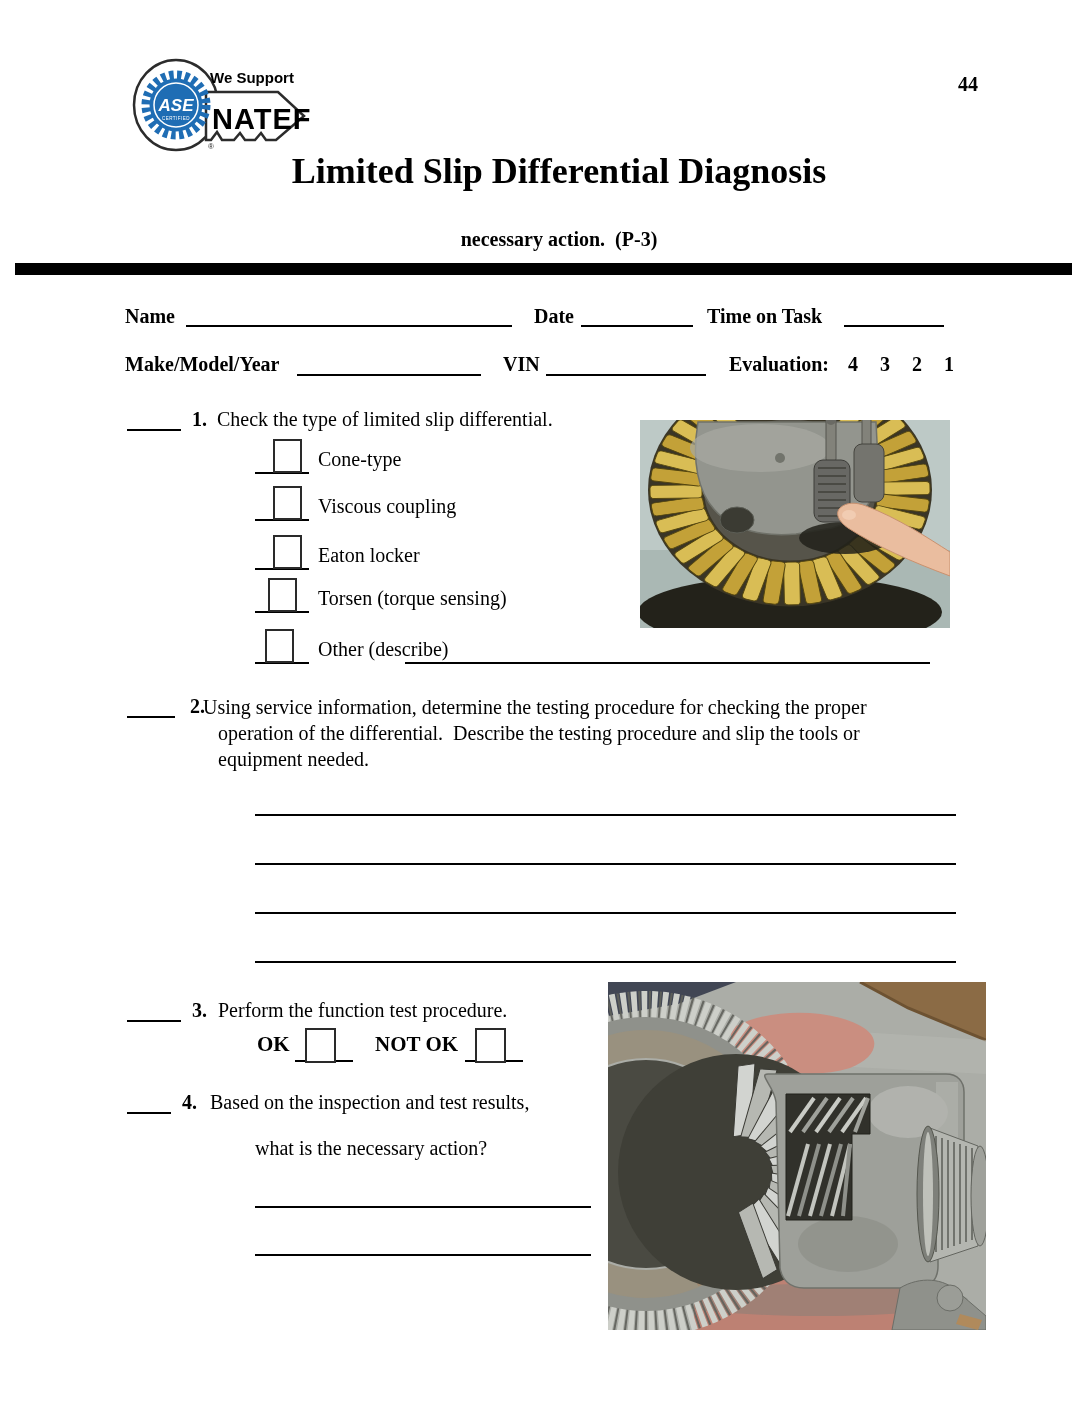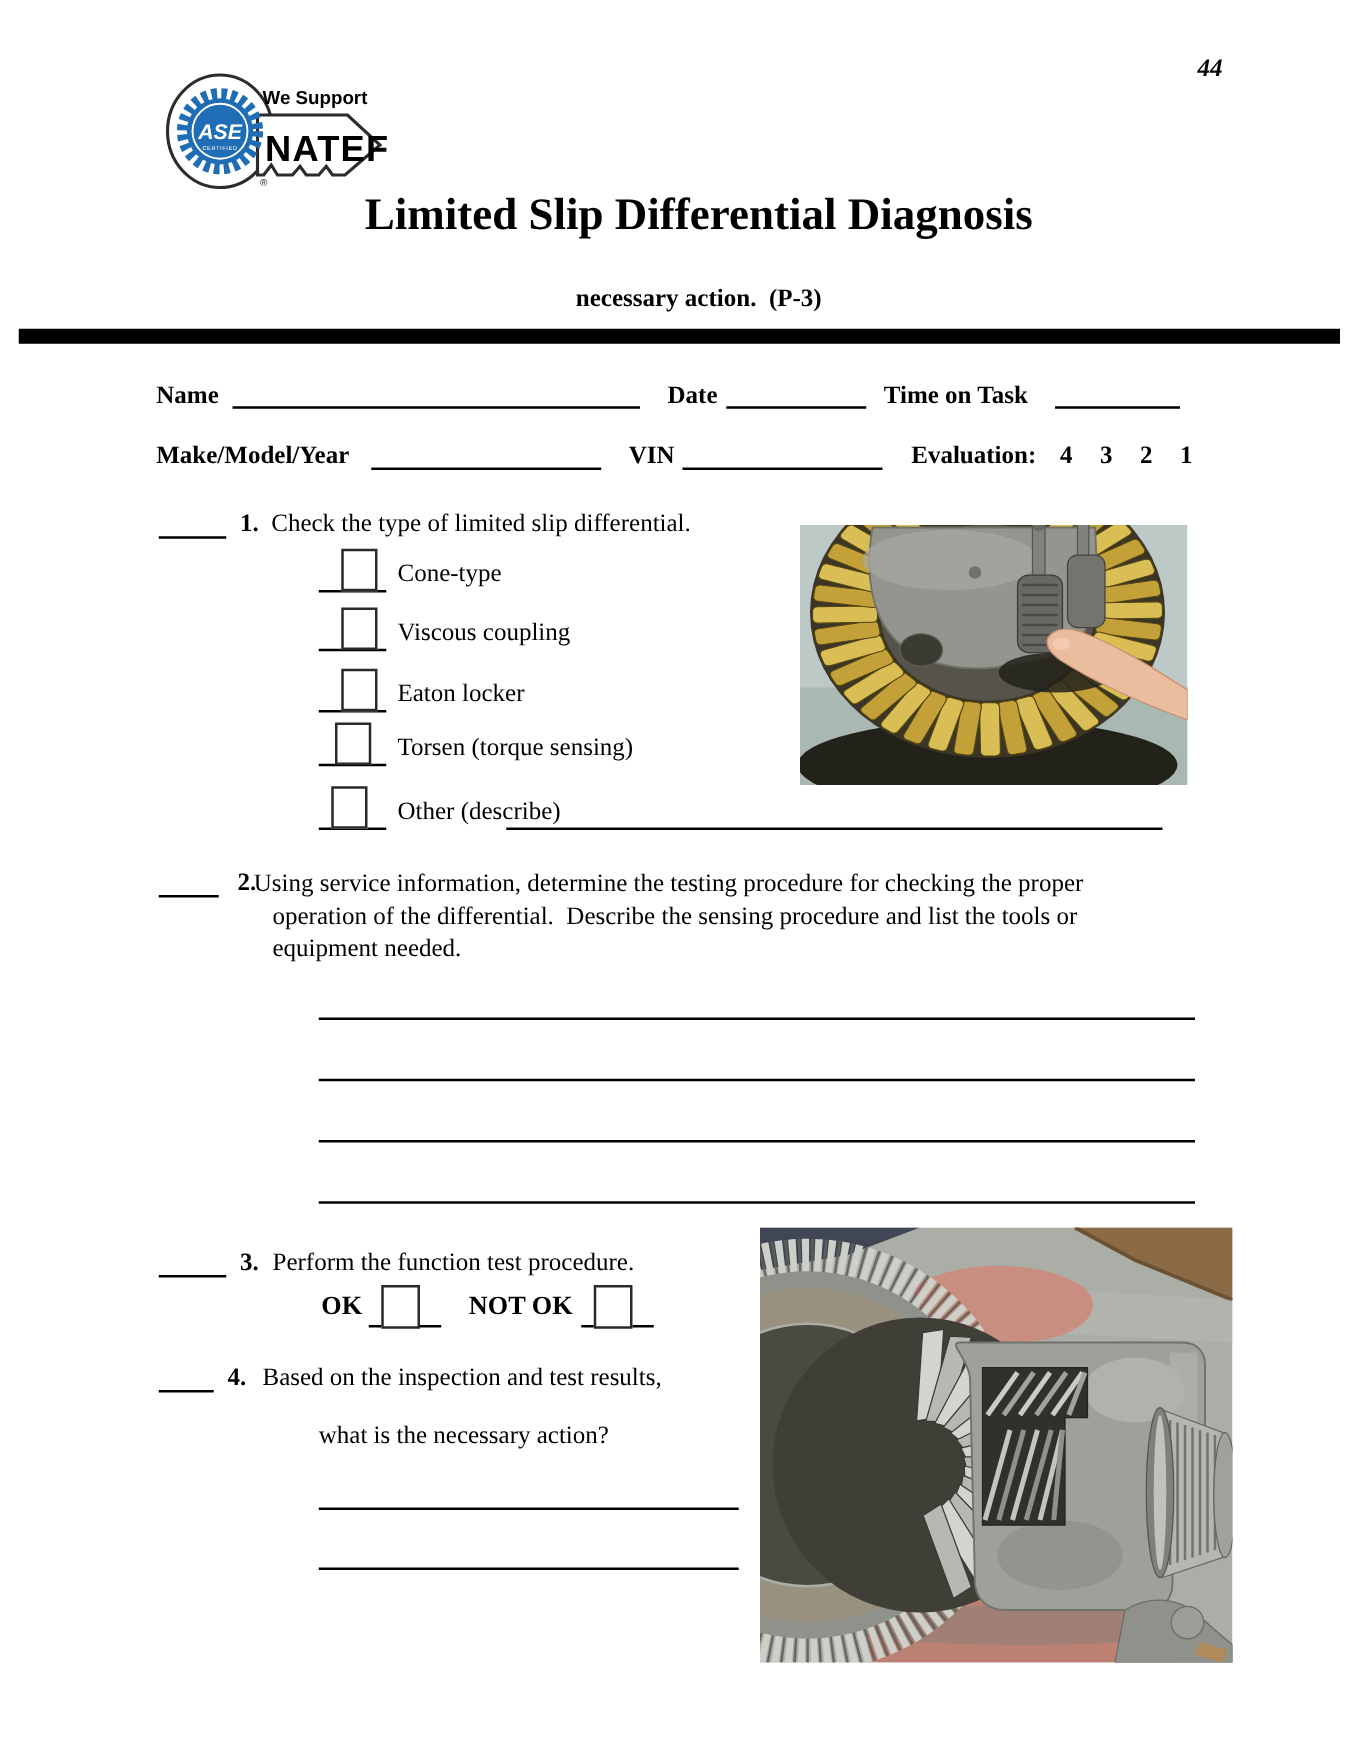--- a/index.html
+++ b/index.html
@@ -19,21 +19,21 @@
   .optlabel{position:absolute;left:63px;bottom:3px;font-size:20px;white-space:pre;}
   .ckbox{position:absolute;width:27px;height:31px;border:2px solid #2a2a2a;background:#fff;}
   .photo{position:absolute;}
   svg text{font-family:"Liberation Sans", sans-serif;}
 </style>
 </head>
 <body>
 
 <div class="page">
 
-  <div class="abs t20 b" style="left:958px;top:43px;font-style:italic;">44</div>
+  <div class="abs t20 b" style="left:958px;top:72px;">44</div>
 
   <svg class="abs" style="left:128px;top:54px;" width="182" height="100" viewBox="0 0 182 100">
     <ellipse cx="48" cy="51" rx="42" ry="45" fill="#fff" stroke="#2c2c2c" stroke-width="2.5"></ellipse>
     <path d="M78,38 L150,38 L176,62 L148,86 L138,86 l-5,-7 l-6,7 h-10 l-5,-7 l-6,7 h-12 l-5,-8 l-6,8 L78,86 Z" fill="#fff" stroke="#2c2c2c" stroke-width="2.5"></path>
     <text x="124" y="29" text-anchor="middle" font-size="15" font-weight="bold">We Support</text>
     <text x="84" y="75" font-size="29" font-weight="bold" letter-spacing="1">NATEF</text>
     <g>
       <circle cx="48" cy="51" r="30" fill="none" stroke="#1f6db4" stroke-width="9" stroke-dasharray="4.5 3.4"></circle>
       <circle cx="48" cy="51" r="26.5" fill="#1f6db4"></circle>
       <circle cx="48" cy="51" r="22" fill="none" stroke="#ffffff" stroke-width="1.5"></circle>
@@ -168,21 +168,21 @@
     </g>
     <g>
       <path d="M310,156 C272,142 236,126 208,108 C198,101 195,93 200,88 C206,82 216,82 226,86 C258,98 288,118 310,132 Z" fill="#eabd9f" stroke="#c9916f" stroke-width="1"></path>
       <ellipse cx="209" cy="95" rx="7" ry="5" fill="#f2d0b6" opacity="0.8"></ellipse>
     </g>
   </svg>
 
   <div class="line" style="left:127px;top:716px;width:48px;"></div>
   <div class="abs t20 b" style="left:190px;top:694px;">2.</div>
   <div class="abs t20" style="left:203px;top:694px;line-height:26px;">Using service information, determine the testing procedure for checking the proper</div>
-  <div class="abs t20" style="left:218px;top:720px;line-height:26px;">operation of the differential.  Describe the sensing procedure and list the tools or</div>
+  <div class="abs t20" style="left:218px;top:720px;line-height:26px;">operation of the differential.  Describe the testing procedure and slip the tools or</div>
   <div class="abs t20" style="left:218px;top:746px;line-height:26px;">equipment needed.</div>
 
   <div class="line" style="left:255px;top:814px;width:701px;"></div>
   <div class="line" style="left:255px;top:863px;width:701px;"></div>
   <div class="line" style="left:255px;top:912px;width:701px;"></div>
   <div class="line" style="left:255px;top:961px;width:701px;"></div>
 
   <div class="line" style="left:127px;top:1020px;width:54px;"></div>
   <div class="abs t20 b" style="left:192px;top:998px;">3.</div>
   <div class="abs t20" style="left:218px;top:998px;">Perform the function test procedure.</div>

